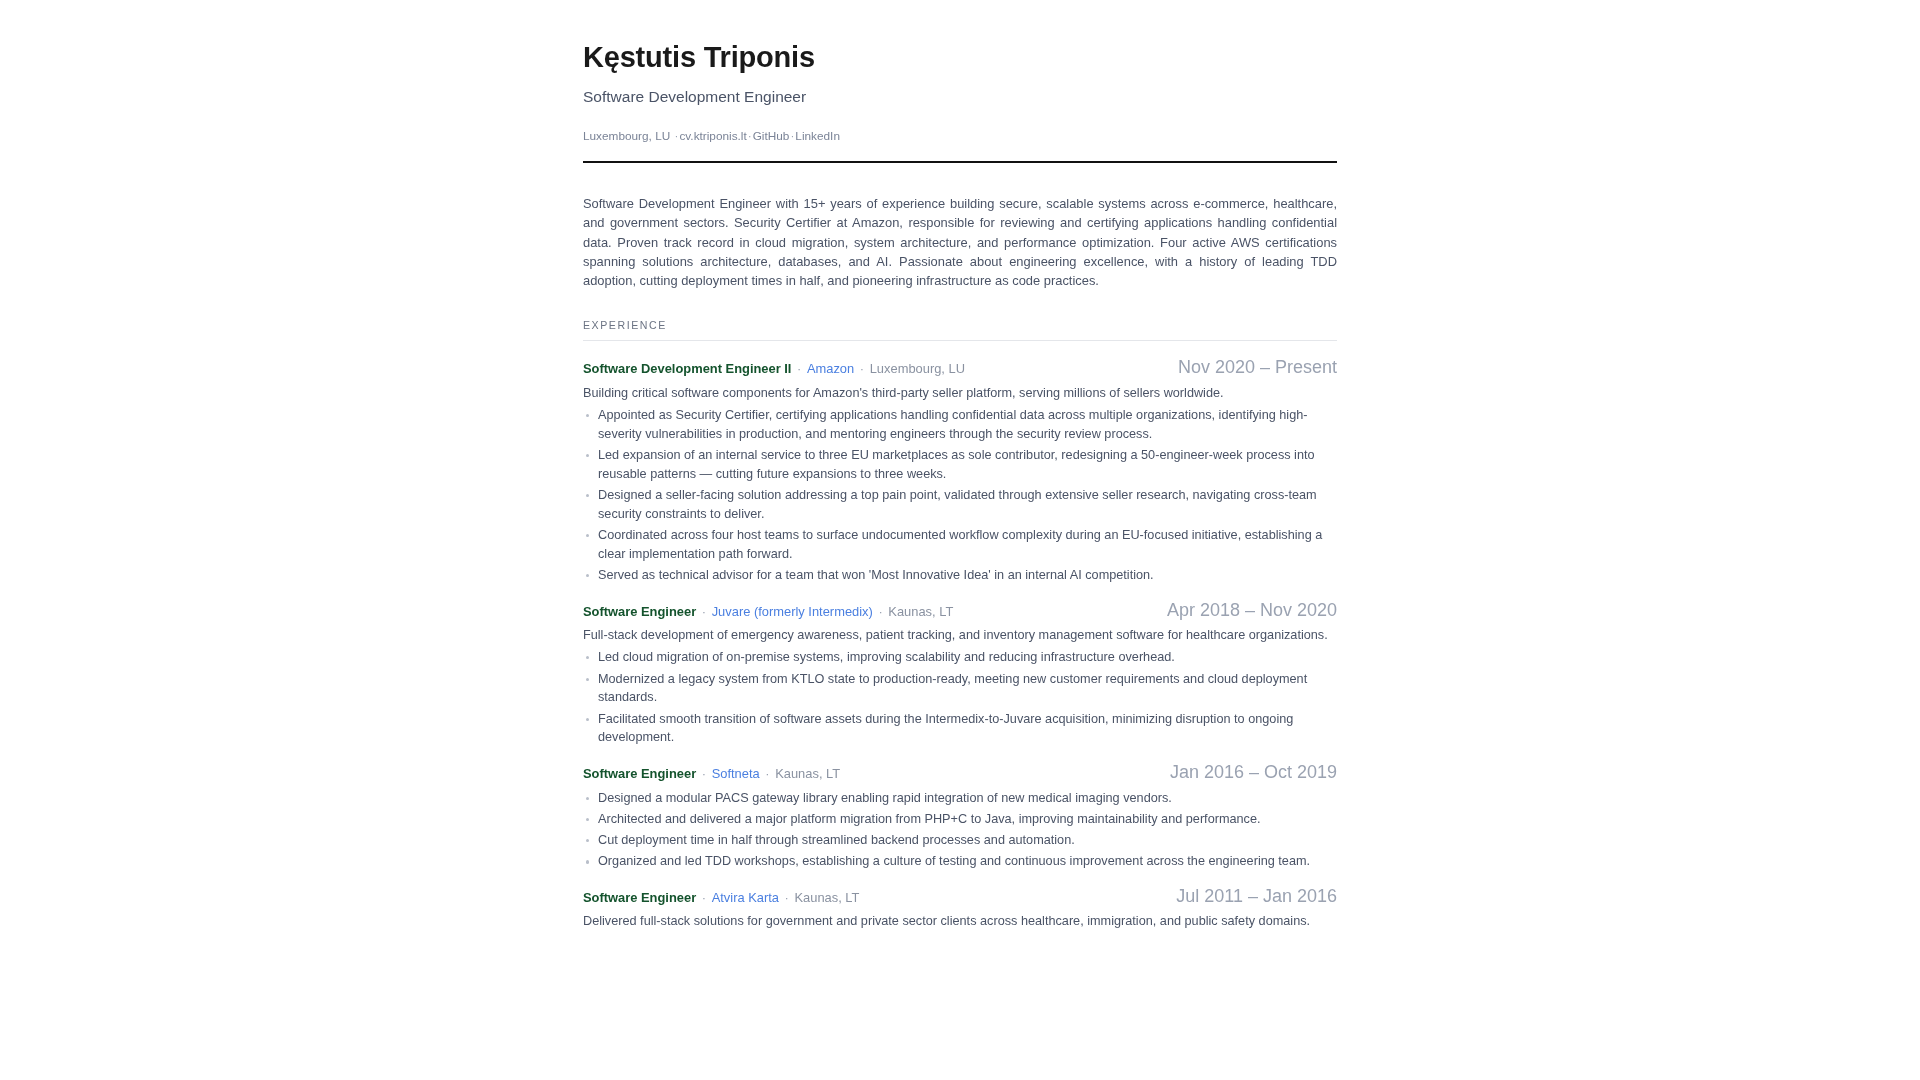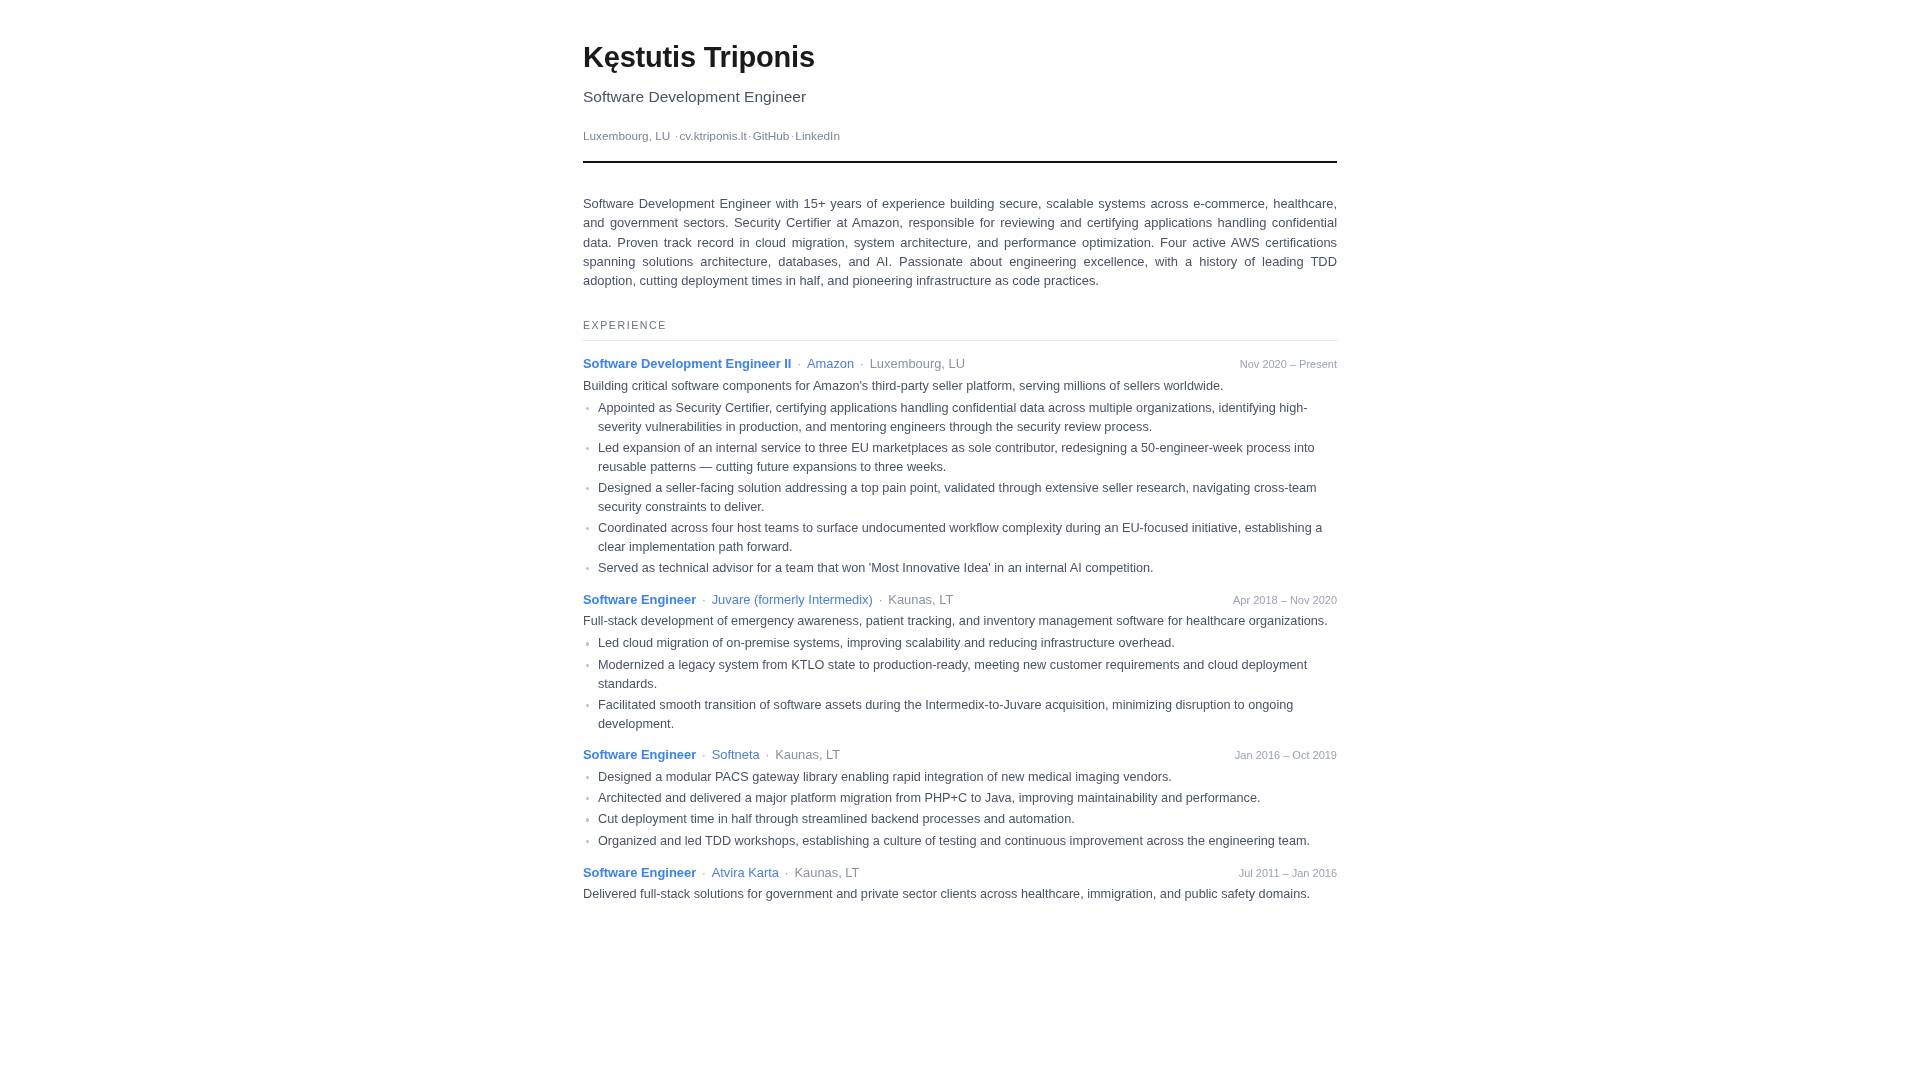--- a/index.html
+++ b/index.html
@@ -109,35 +109,35 @@
     gap: 12px;
     margin-bottom: 4px;
   }
   .entry-head-left {
     font-size: 12.9px;
     line-height: 1.35;
     color: #1f2430;
   }
   .entry-role {
     font-weight: bold;
-    color: #3b82f6;
+    color: #14532d;
   }
   .entry-dot {
     color: #9aa2b1;
     padding: 0 2px;
   }
   .entry-org {
     color: #4a7fe0;
     text-decoration: none;
   }
   .entry-loc {
     color: #8a92a1;
   }
   .entry-dates {
-    font-size: 11px;
+    font-size: 18px;
     line-height: 1.35;
     color: #9aa2b1;
     white-space: nowrap;
     flex-shrink: 0;
   }
   .entry-desc {
     font-size: 12.7px;
     line-height: 1.5;
     color: #4a5366;
     margin: 0 0 2px 0;

